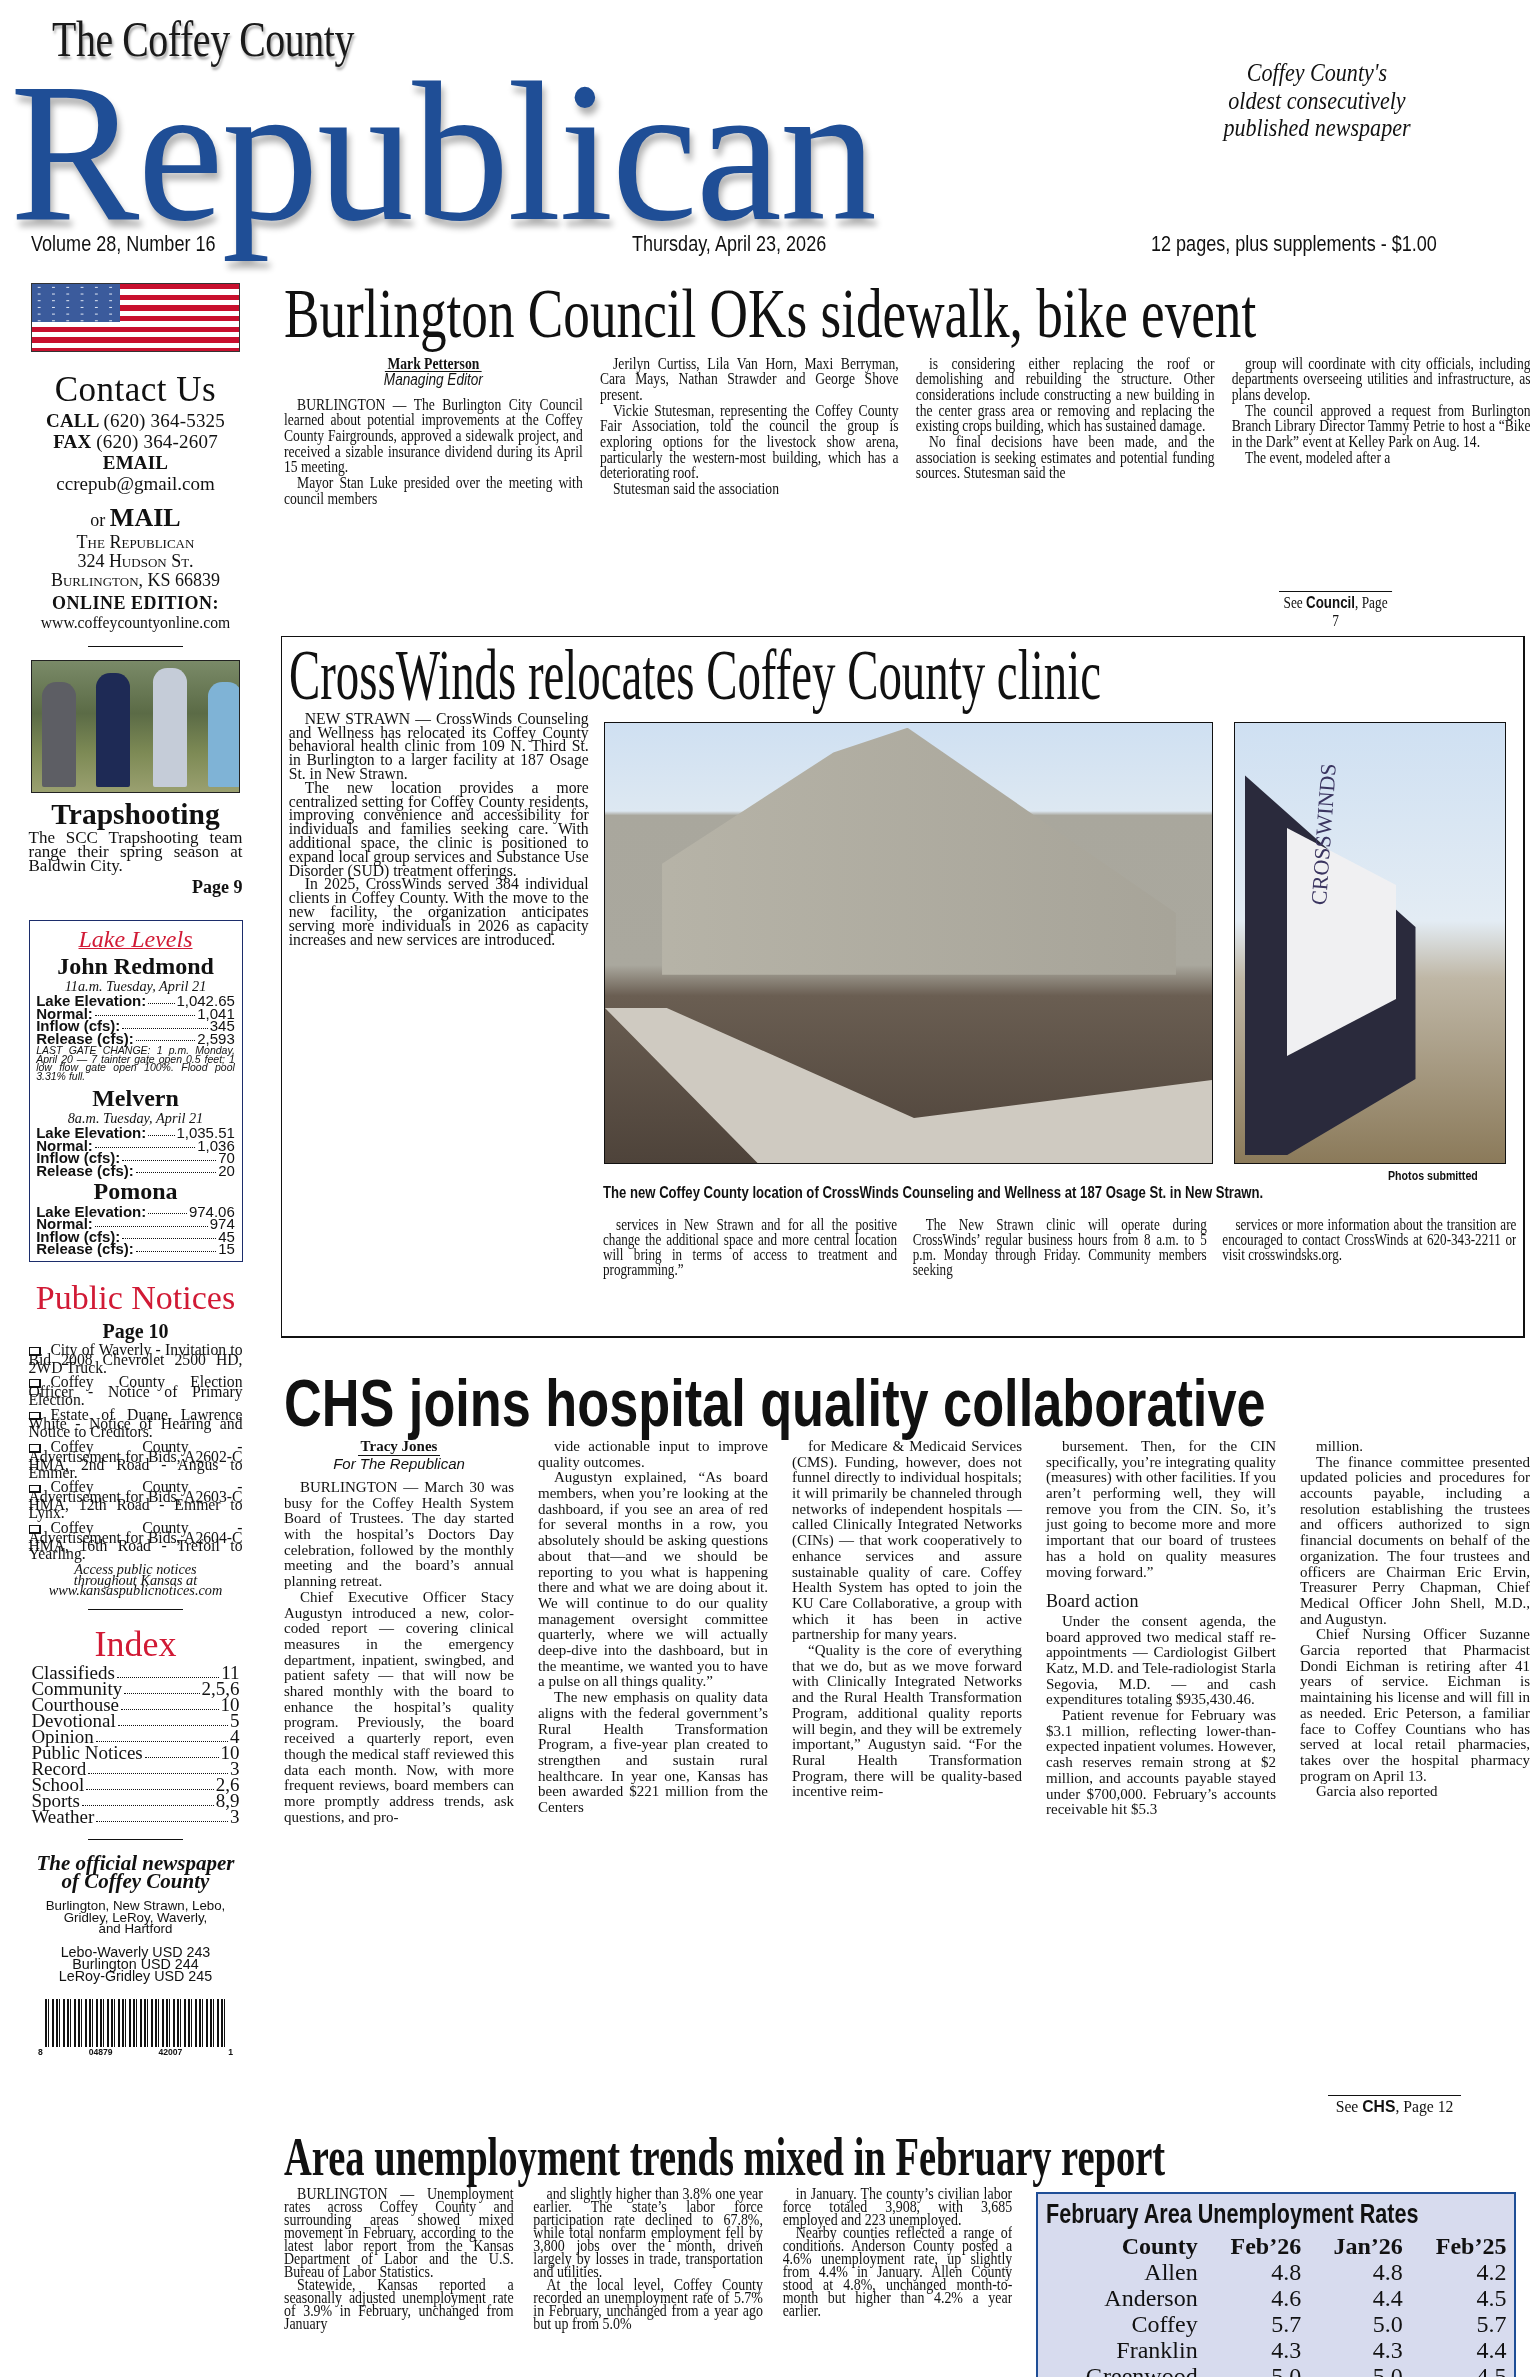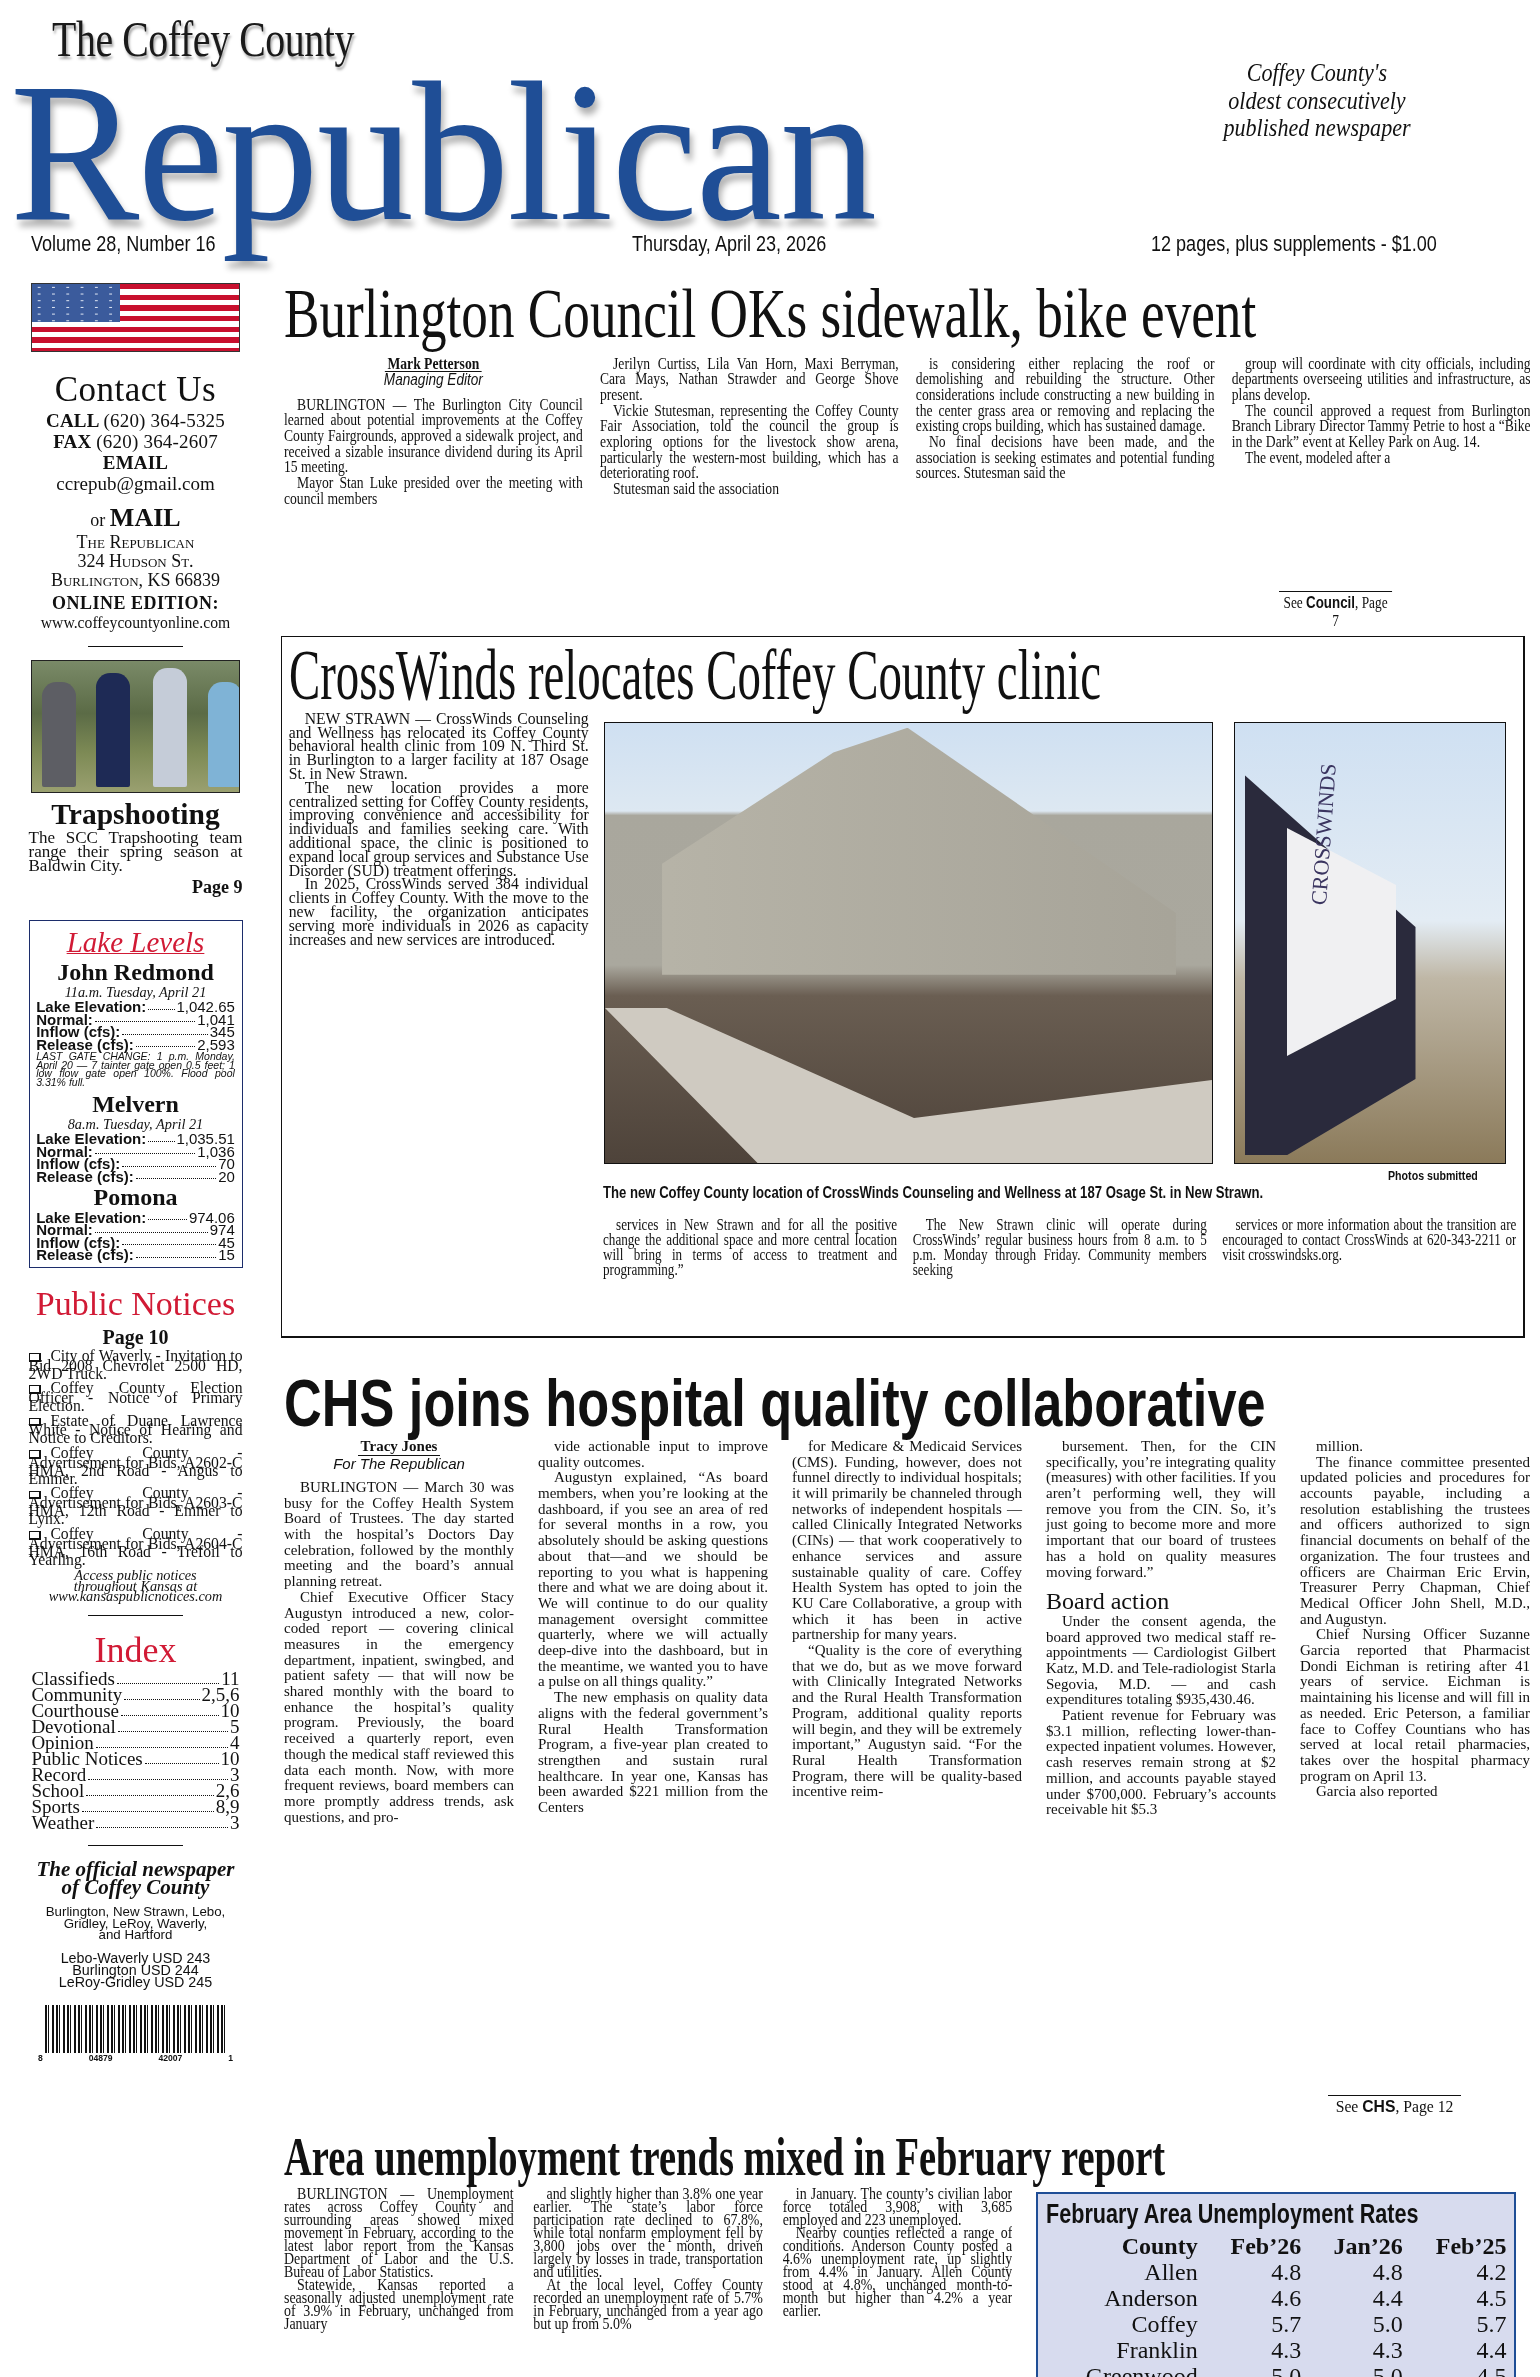--- a/index.html
+++ b/index.html
@@ -27,21 +27,21 @@
 .mailhead b{font-size:26px}
 .online{font-size:18px;font-weight:700;margin-top:3.8px;letter-spacing:0.5px}
 .url{font-size:15.7px}
 .hr-short{width:95px;height:1px;background:#111;margin:13.3px auto}
 .trap-photo{width:209px;height:133px;margin:0 auto;border:0.5px solid #222;background:linear-gradient(#7a8a68 0,#5b6b46 40%,#7d8a55 70%,#9aa070 100%);position:relative;overflow:hidden}
 .trap-photo span{position:absolute;bottom:4.8px;width:34px;border-radius:14.3px 14.3px 1.9px 1.9px}
 .trap-title{font-size:29.5px;font-weight:700;margin-top:4.8px}
 .trap-text{font-size:17px;line-height:14.3px;text-align:justify}
 .page-ref{font-size:18px;font-weight:700;text-align:right;margin-top:3.8px}
 .lake-box{border:1.4px solid #1c2d6b;margin-top:22px;padding:4.8px 6.7px}
-.lake-title{color:#d11a35;font-style:italic;font-size:29px;text-decoration:underline;text-decoration-thickness:1px}
+.lake-title{color:#d11a35;font-style:italic;font-size:24px;text-decoration:underline;text-decoration-thickness:1px}
 .lake-name{font-size:24px;font-weight:700;line-height:26px}
 .lake-time{font-style:italic;font-size:14.3px;line-height:14.3px}
 .lake-row{display:flex;font-family:"Liberation Sans",sans-serif;font-size:15px;line-height:9.5px;font-weight:700;margin:2.9px 0}
 .lake-row .lbl{white-space:nowrap}
 .lake-row .dots{flex:1;border-bottom:1.4px dotted #111;margin:0 1.9px 1.9px}
 .lake-row .val{font-weight:400}
 .lake-note{font-family:"Liberation Sans",sans-serif;font-style:italic;font-size:10.5px;line-height:8.6px;text-align:justify;margin:2.9px 0 4.8px}
 .pn-title{color:#d11a35;font-size:34px;margin-top:17px}
 .pn-page{font-size:20px;font-weight:700;margin:2.9px 0}
 .pn-item{font-size:15.7px;line-height:8px;text-align:justify;margin-bottom:6.7px}
@@ -381,21 +381,21 @@
         <p class="p">vide actionable input to improve quality outcomes.</p>
         <p class="p">Augustyn explained, “As board members, when you’re looking at the dashboard, if you see an area of red for several months in a row, you absolutely should be asking questions about that—and we should be reporting to you what is happening there and what we are doing about it. We will continue to do our quality management oversight committee quarterly, where we will actually deep-dive into the dashboard, but in the meantime, we wanted you to have a pulse on all things quality.”</p>
         <p class="p">The new emphasis on quality data aligns with the federal government’s Rural Health Transformation Program, a five-year plan created to strengthen and sustain rural healthcare. In year one, Kansas has been awarded $221 million from the Centers</p>
       </div>
       <div class="col">
         <p class="p">for Medicare &amp; Medicaid Services (CMS). Funding, however, does not funnel directly to individual hospitals; it will primarily be channeled through networks of independent hospitals — called Clinically Integrated Networks (CINs) — that work cooperatively to enhance services and assure sustainable quality of care. Coffey Health System has opted to join the KU Care Collaborative, a group with which it has been in active partnership for many years.</p>
         <p class="p">“Quality is the core of everything that we do, but as we move forward with Clinically Integrated Networks and the Rural Health Transformation Program, additional quality reports will begin, and they will be extremely important,” Augustyn said. “For the Rural Health Transformation Program, there will be quality-based incentive reim-</p>
       </div>
       <div class="col">
         <p class="p">bursement. Then, for the CIN specifically, you’re integrating quality (measures) with other facilities. If you aren’t performing well, they will remove you from the CIN. So, it’s just going to become more and more important that our board of trustees has a hold on quality measures moving forward.”</p>
-        <div style="font-size: 24px; line-height: 25px; margin-top: 8.6px;">Board action</div>
+        <div style="font-size: 18px; line-height: 25px; margin-top: 8.6px;">Board action</div>
         <p class="p">Under the consent agenda, the board approved two medical staff re-appointments — Cardiologist Gilbert Katz, M.D. and Tele-radiologist Starla Segovia, M.D. — and cash expenditures totaling $935,430.46.</p>
         <p class="p">Patient revenue for February was $3.1 million, reflecting lower-than-expected inpatient volumes. However, cash reserves remain strong at $2 million, and accounts payable stayed under $700,000. February’s accounts receivable hit $5.3</p>
       </div>
       <div class="col">
         <p class="p">million.</p>
         <p class="p">The finance committee presented updated policies and procedures for accounts payable, including a resolution establishing the trustees and officers authorized to sign financial documents on behalf of the organization. The four trustees and officers are Chairman Eric Ervin, Treasurer Perry Chapman, Chief Medical Officer John Shell, M.D., and Augustyn.</p>
         <p class="p">Chief Nursing Officer Suzanne Garcia reported that Pharmacist Dondi Eichman is retiring after 41 years of service. Eichman is maintaining his license and will fill in as needed. Eric Peterson, a familiar face to Coffey Countians who has served at local retail pharmacies, takes over the hospital pharmacy program on April 13.</p>
         <p class="p">Garcia also reported</p>
       </div>
     </div>

